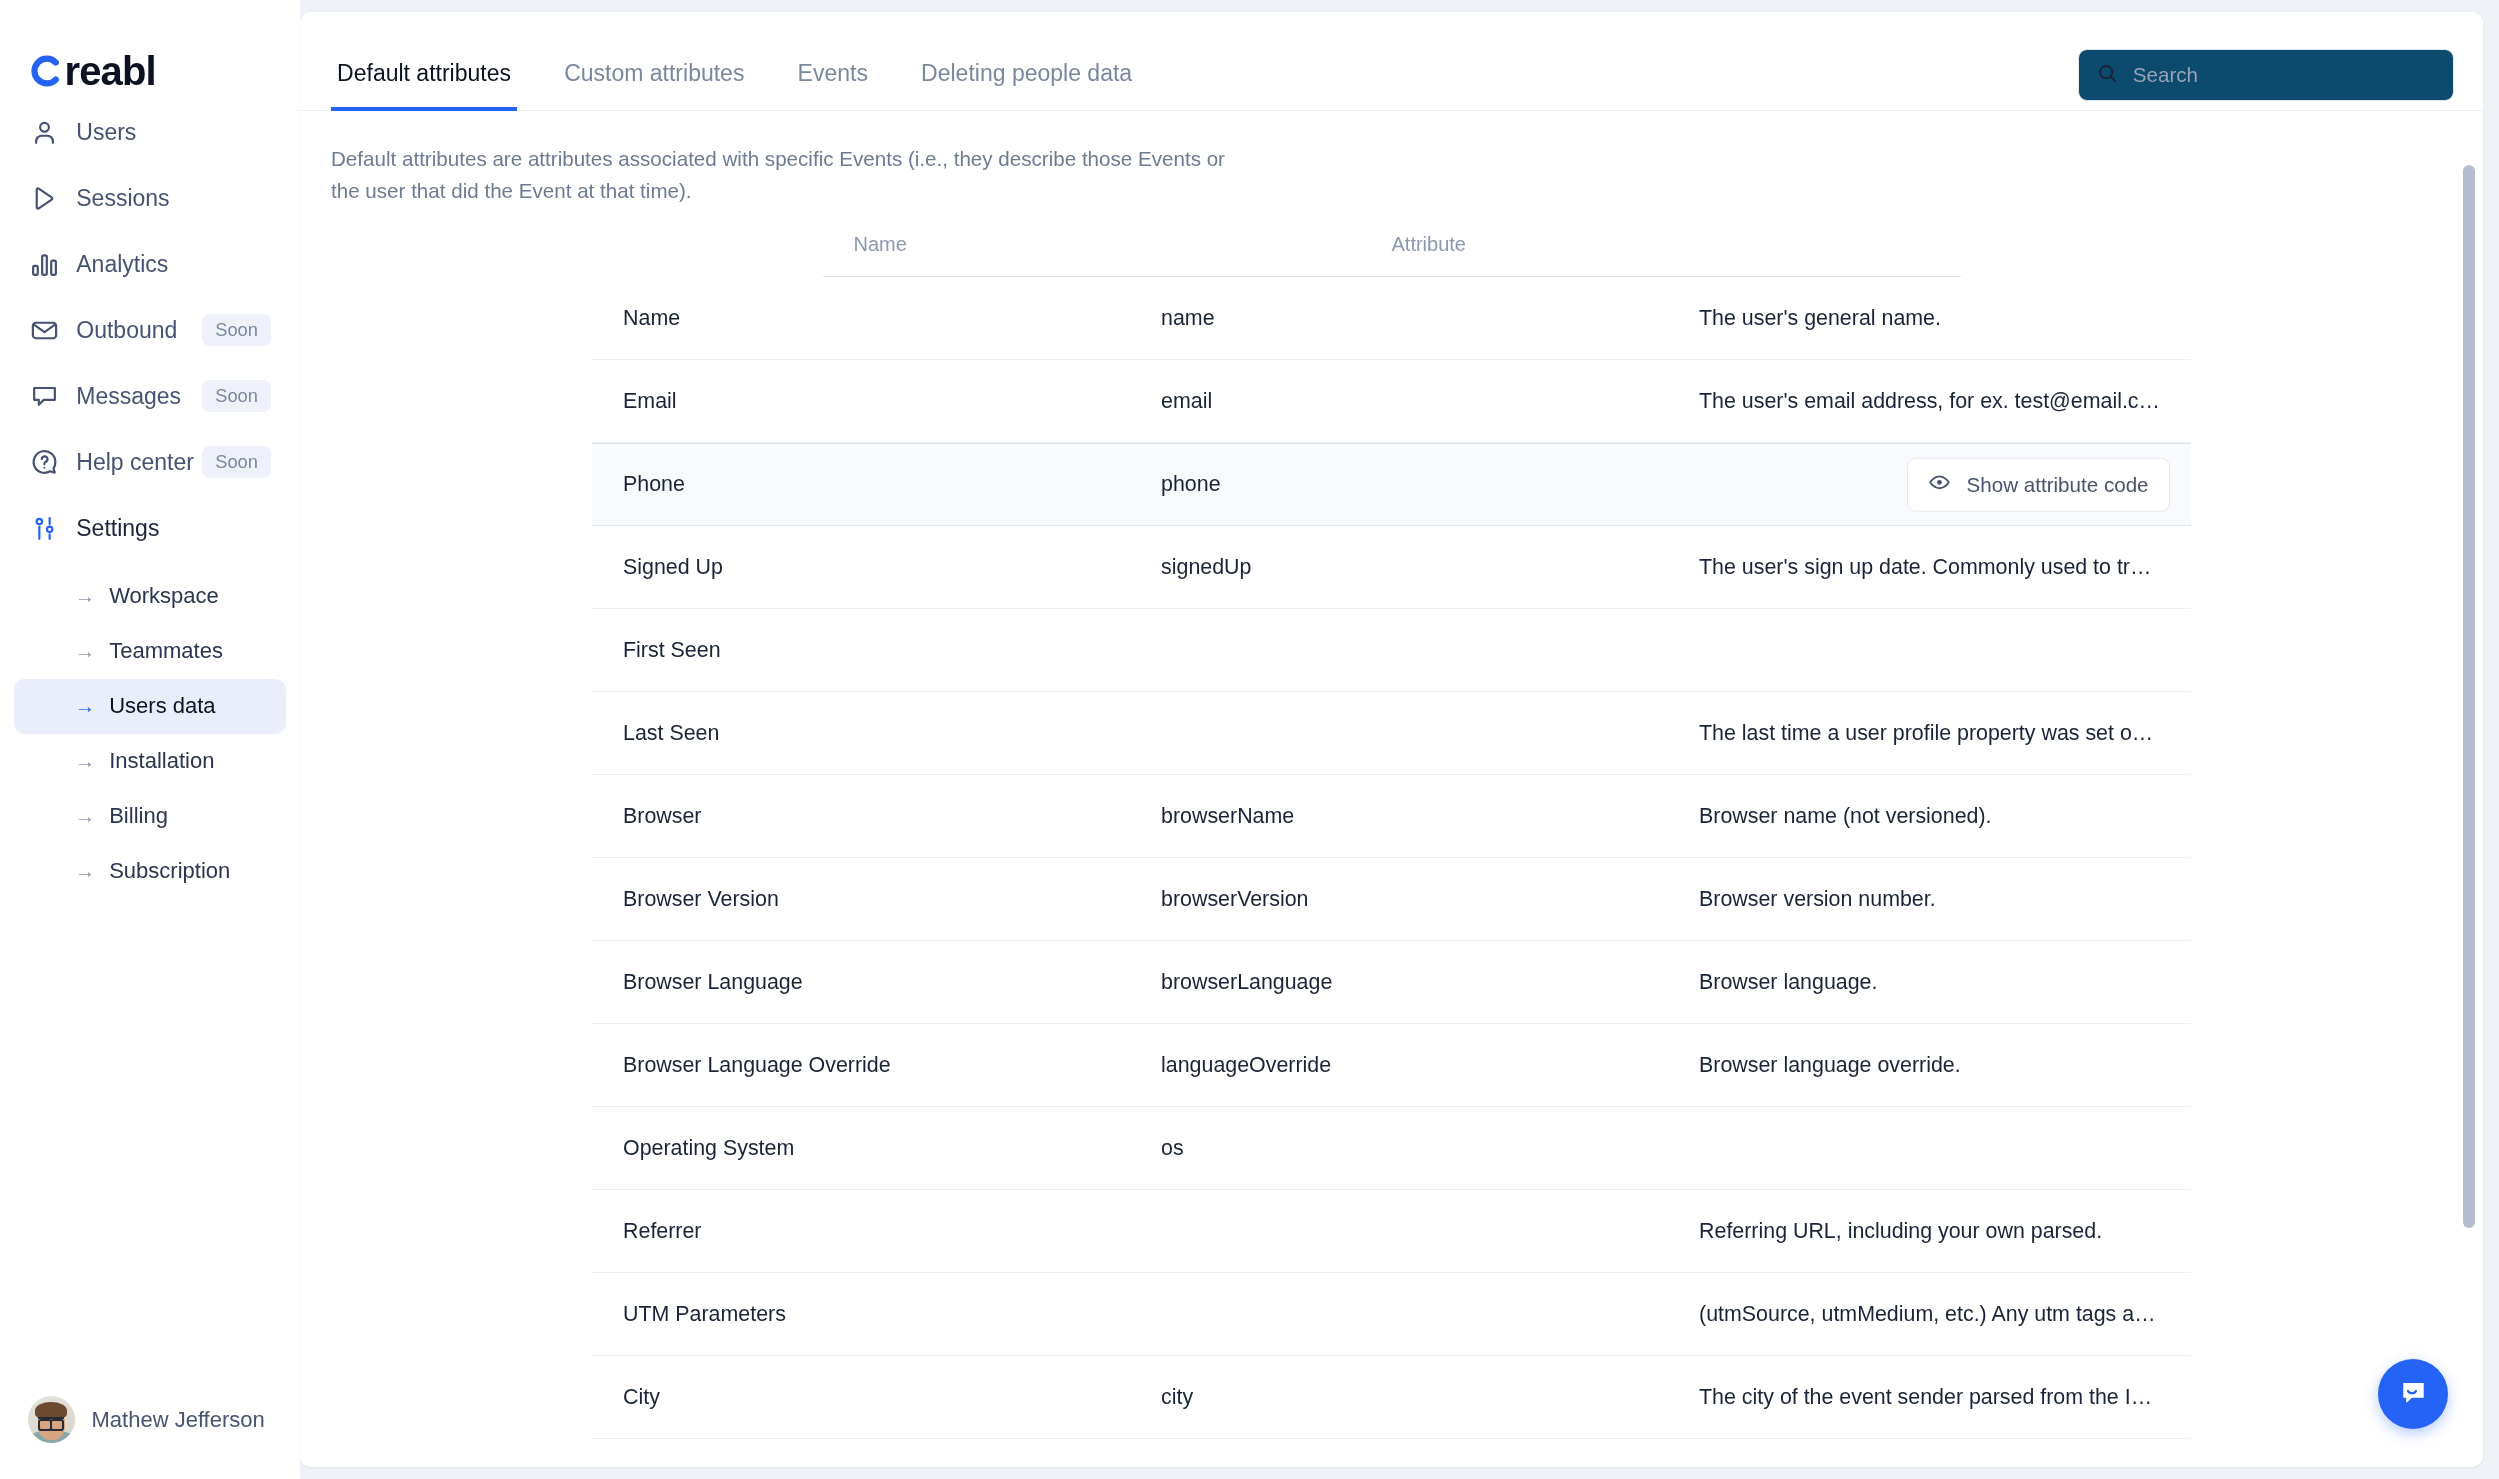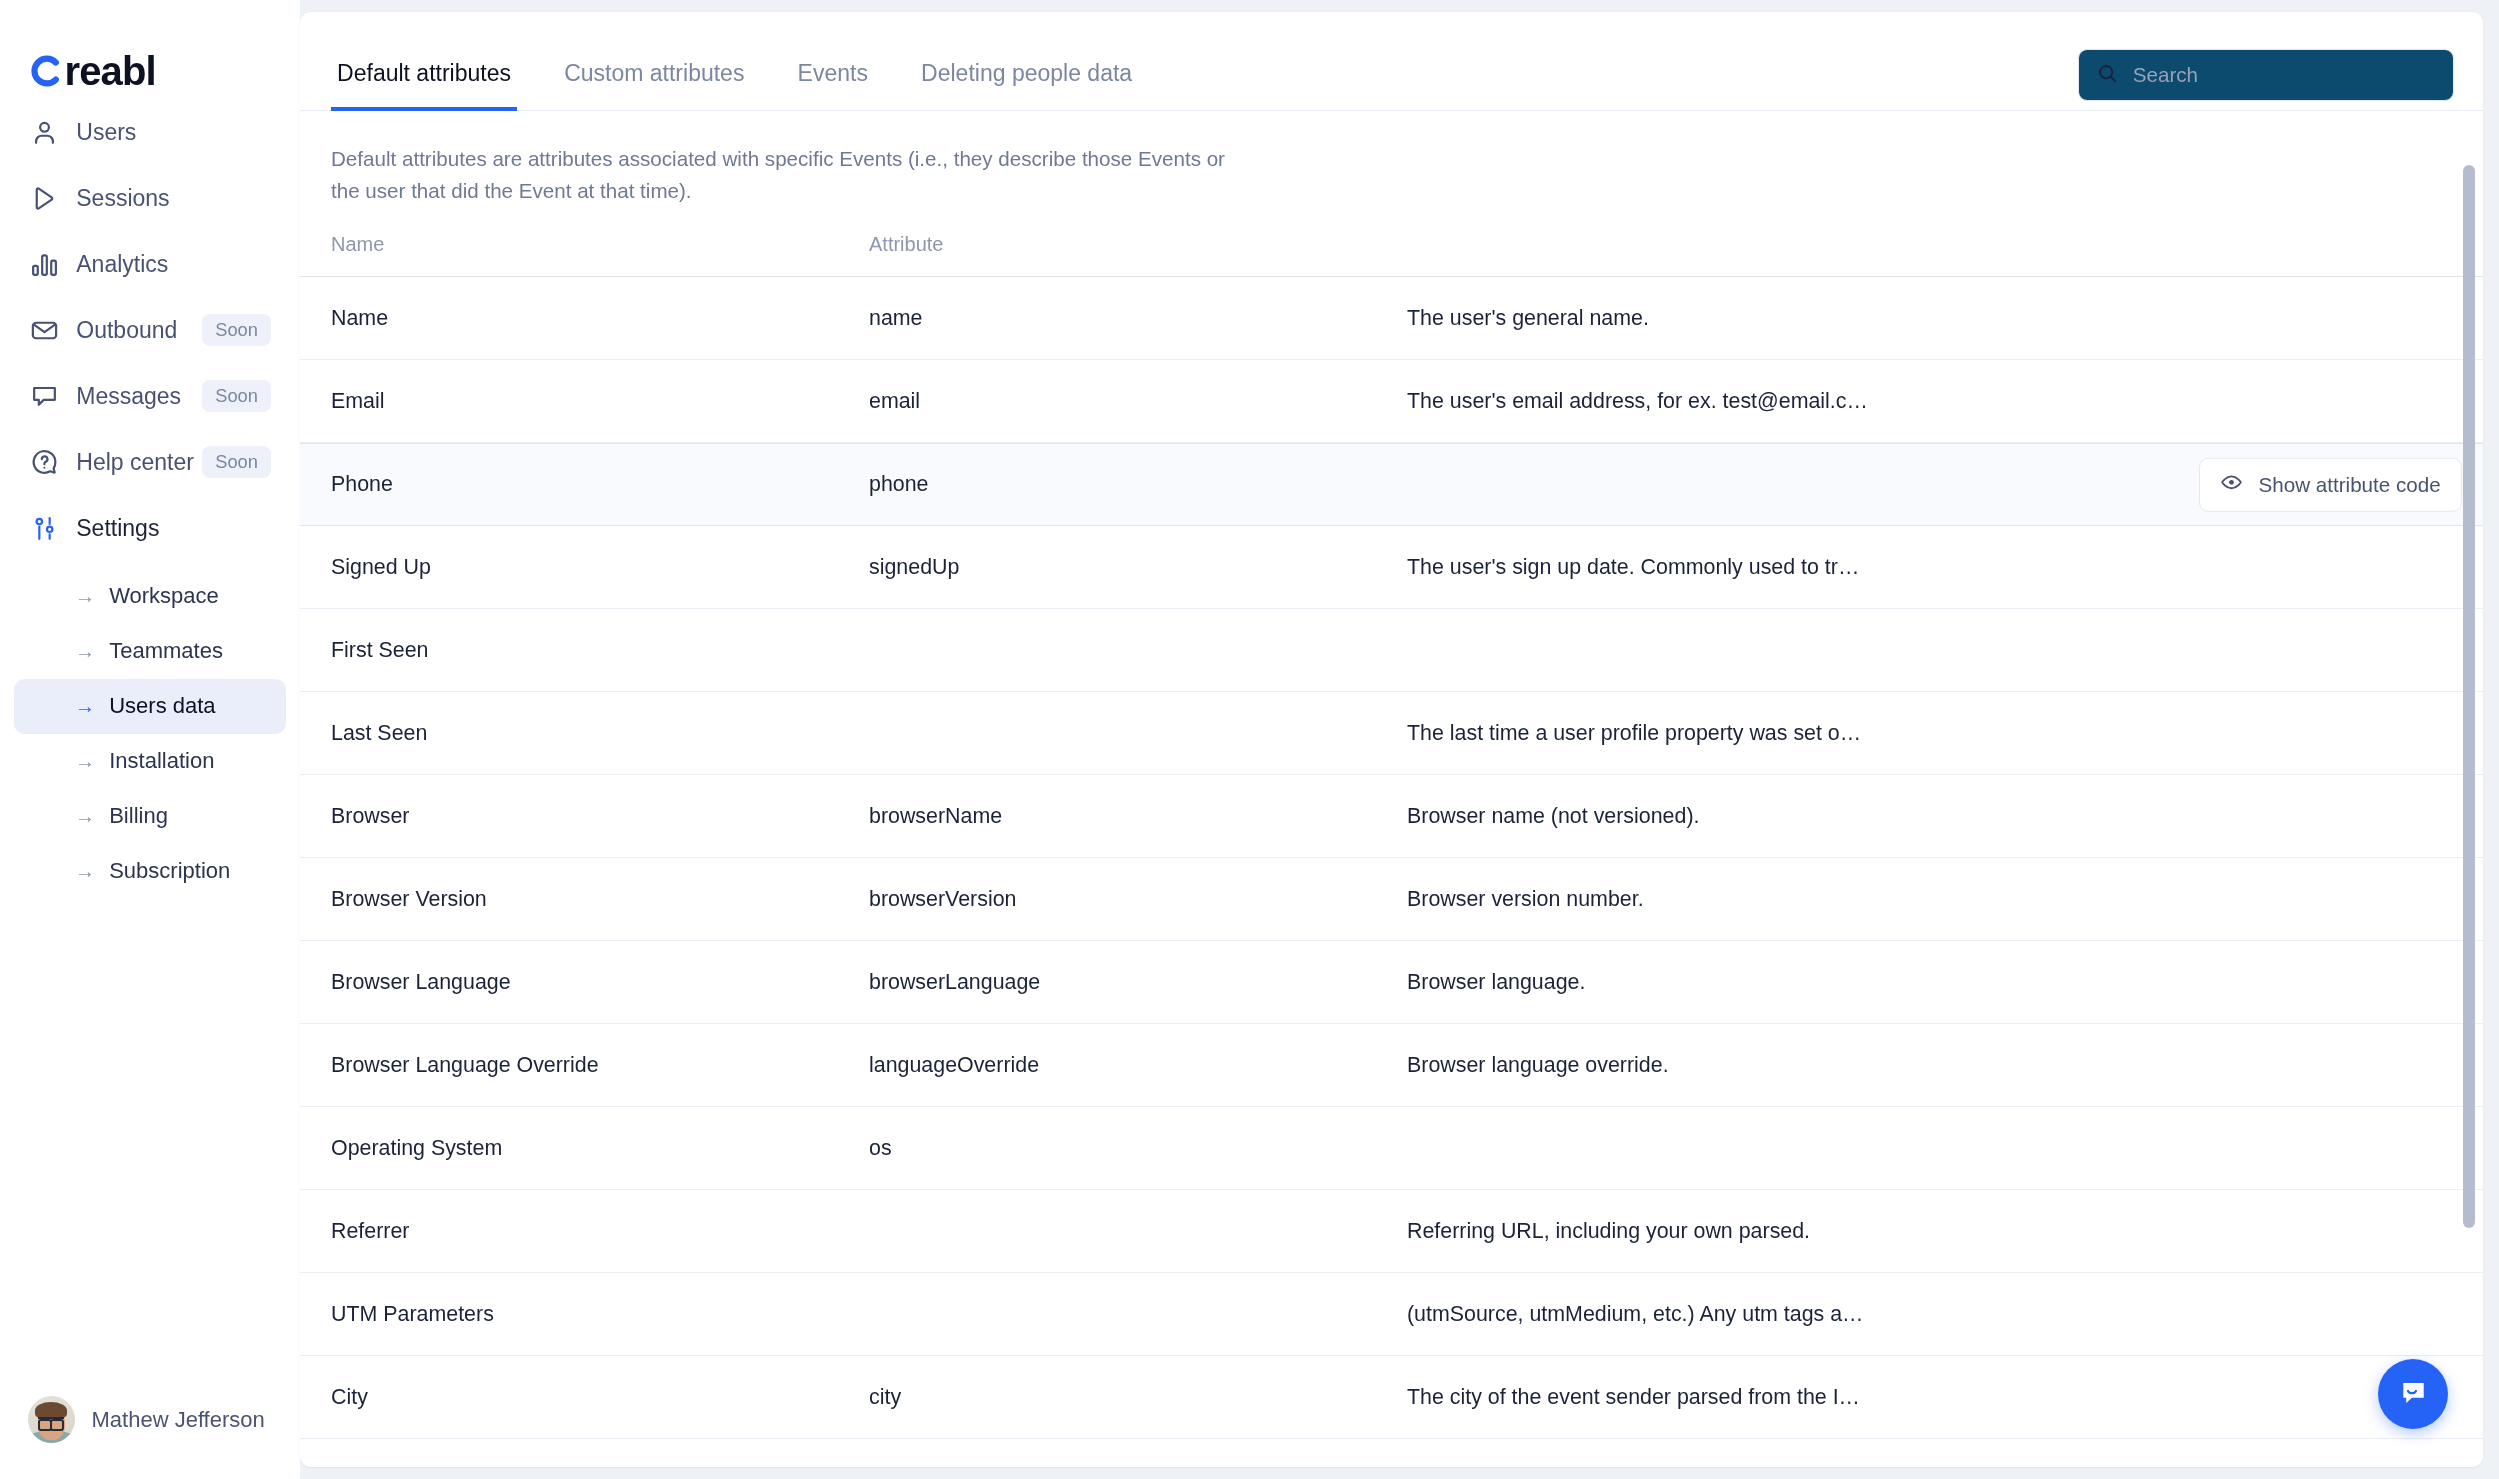--- a/index.html
+++ b/index.html
@@ -110,21 +110,21 @@
     margin-left: 13.8px; flex: 1 1 auto; font-family: "Liberation Sans", sans-serif;
     background: transparent;
   }
   .search-input::placeholder { color: #98a2b7; }
 
   .intro {
     font-size: 20.6px; color: #6e7a93; line-height: 1.55;
     padding: 32px 31px 26px 31px; max-width: 956px;
   }
 
-  .table { flex: 1 1 auto; display: flex; flex-direction: column; overflow: hidden; }
+  .table { flex: 1 1 auto; display: flex; flex-direction: column; overflow: hidden; align-items: center; }
   .thead {
     display: flex; padding: 0 31px; height: 43px; align-items: flex-start;
     border-bottom: 1.5px solid #dfe4ee; flex: 0 0 44px;
   }
   .th { font-size: 20px; color: #8d97ae; }
   .col-name { width: 538px; flex: 0 0 538px; }
   .col-attr { width: 538px; flex: 0 0 538px; }
   .col-desc { flex: 1 1 auto; }
 
   .tbody { flex: 1 1 auto; overflow: hidden; position: relative; }

